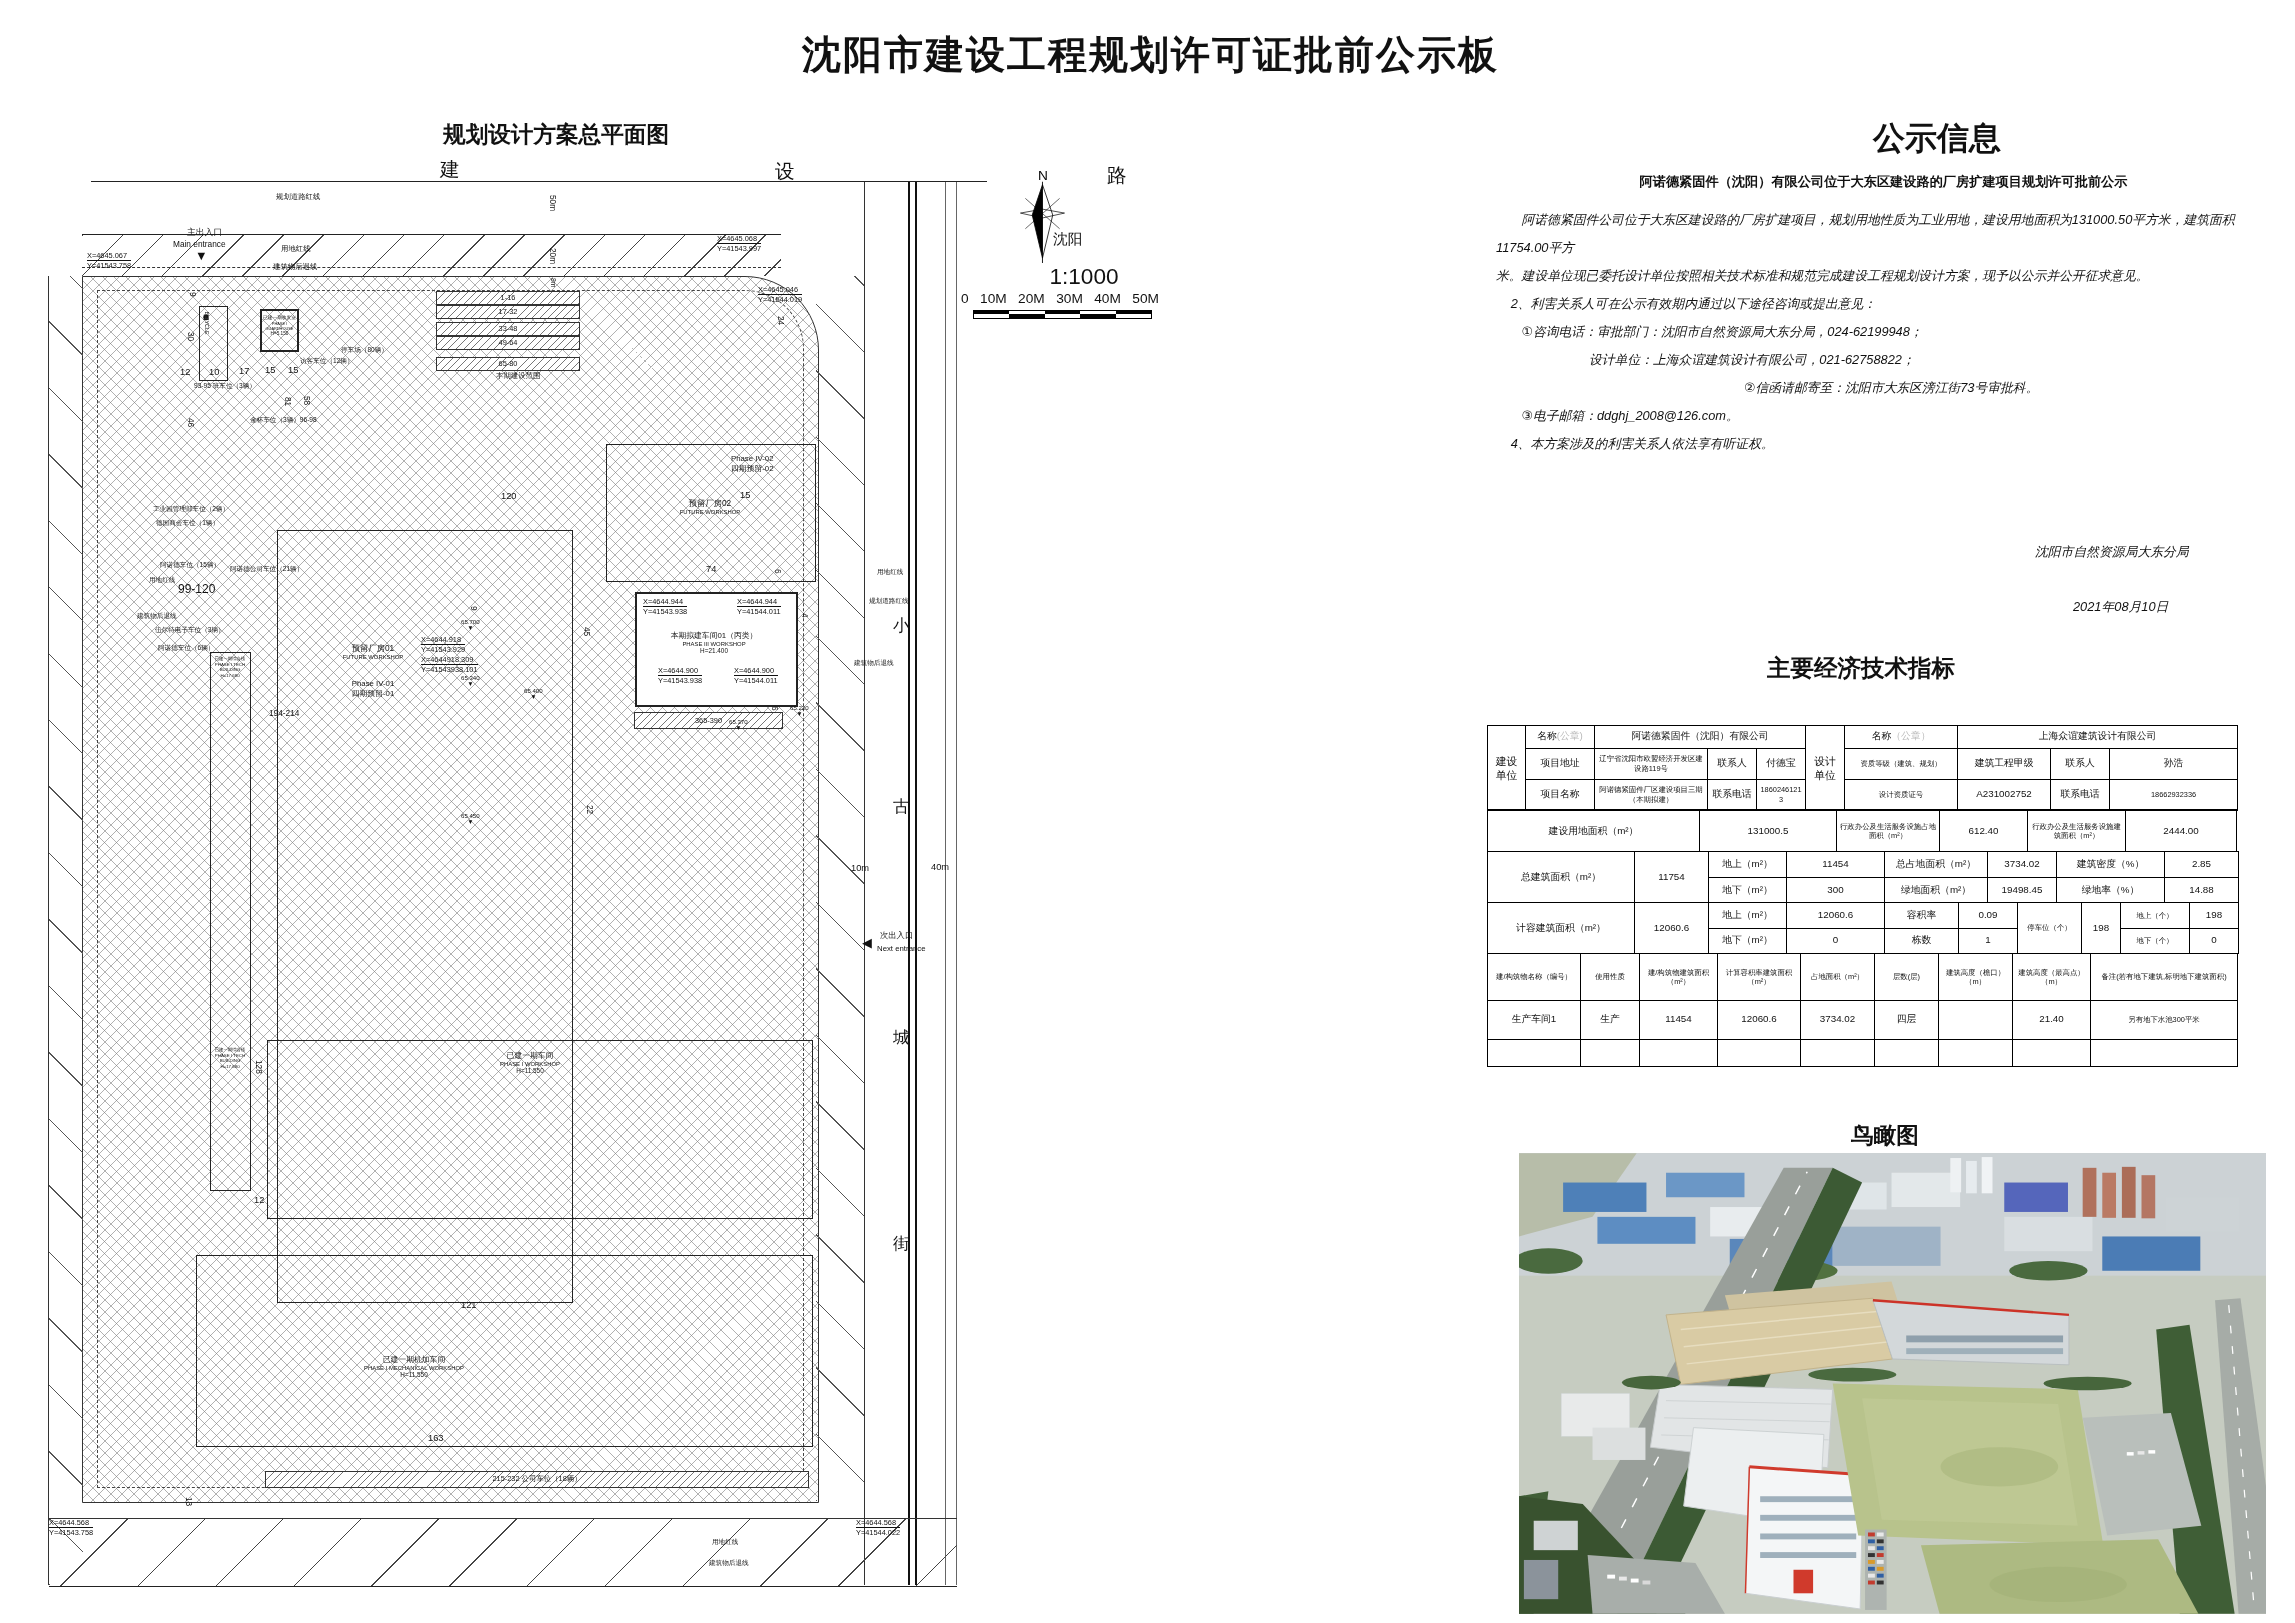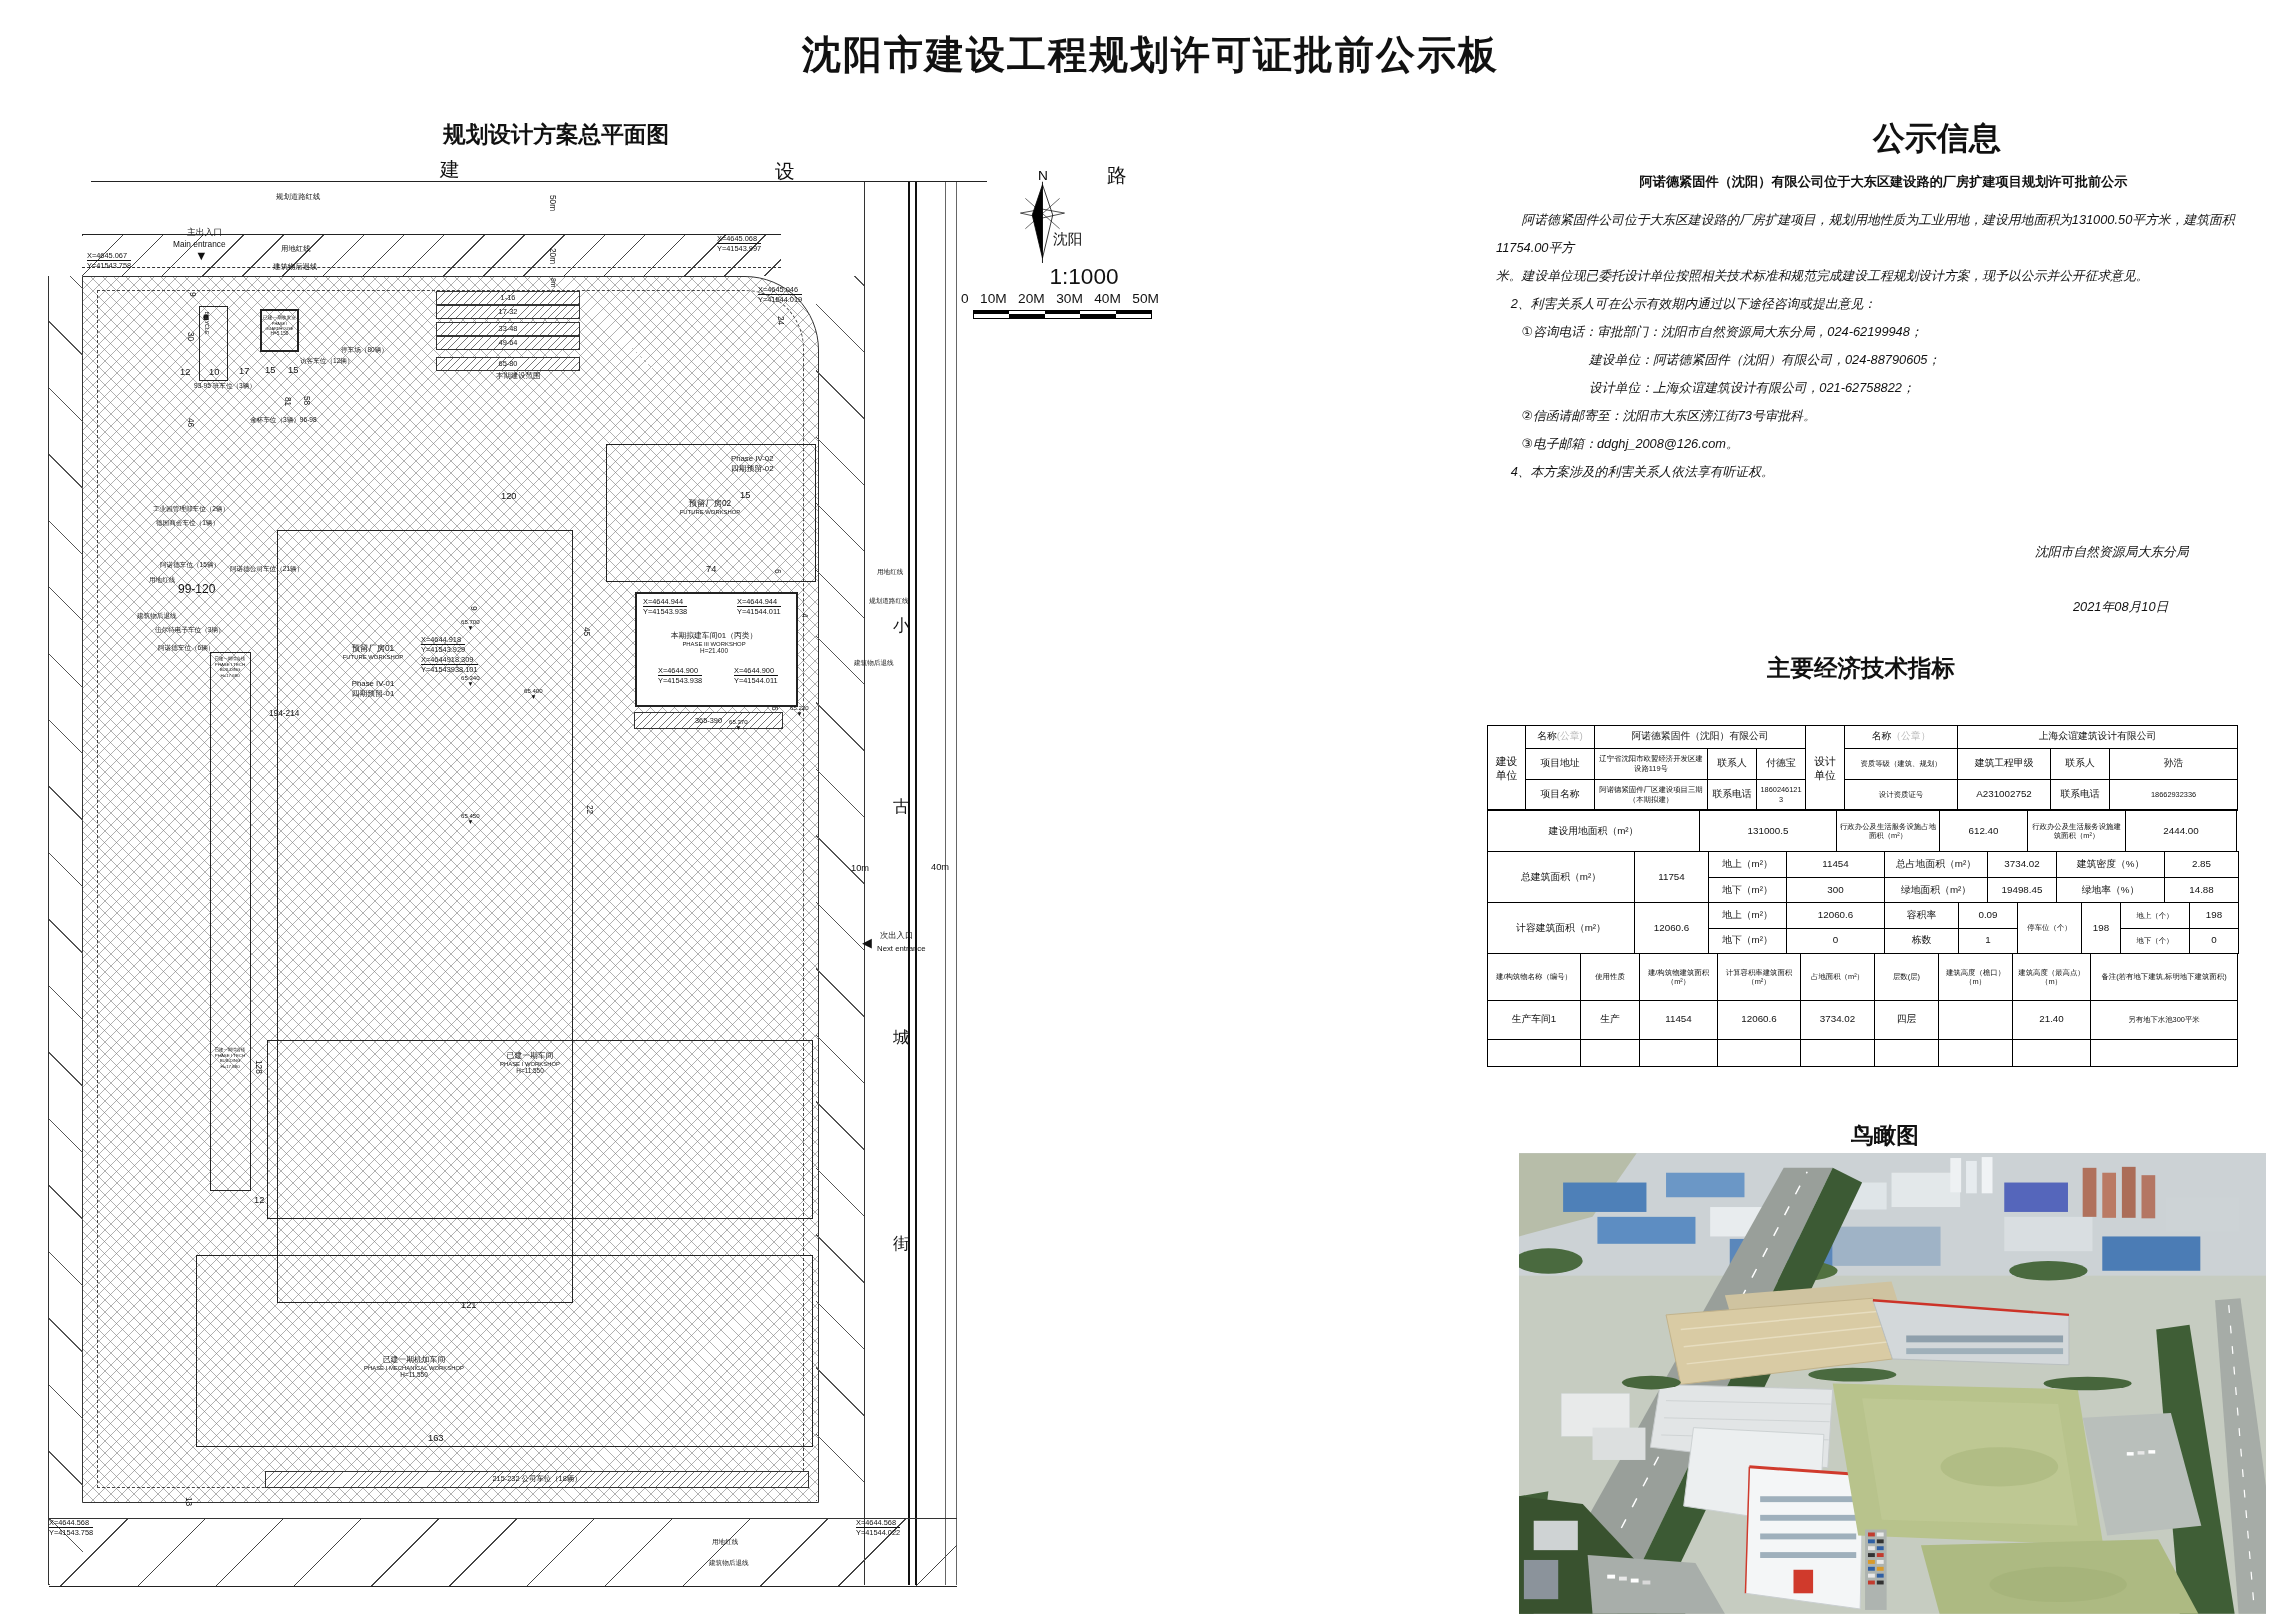--- a/index.html
+++ b/index.html
@@ -297,23 +297,22 @@
     </div>
 
   <div class="sec-title" style="left:1692px;top:117px;width:490px;font-size:32px;">公示信息</div>
   <div class="abs" style="left:1501px;top:173px;width:765px;text-align:center;font-size:13.2px;font-weight:bold;">阿诺德紧固件（沈阳）有限公司位于大东区建设路的厂房扩建项目规划许可批前公示</div>
 
   <div class="abs" style="left:1496px;top:206px;width:765px;">
     <div class="nline" style="text-indent:25.5px;white-space:normal;">阿诺德紧固件公司位于大东区建设路的厂房扩建项目，规划用地性质为工业用地，建设用地面积为131000.50平方米，建筑面积11754.00平方</div>
     <div class="nline" style="white-space:normal;">米。建设单位现已委托设计单位按照相关技术标准和规范完成建设工程规划设计方案，现予以公示并公开征求意见。</div>
     <div class="nline" style="padding-left:14.7px;">2、利害关系人可在公示有效期内通过以下途径咨询或提出意见：</div>
     <div class="nline" style="padding-left:25.5px;">①咨询电话：审批部门：沈阳市自然资源局大东分局，024-62199948；</div>
-    <div class="nline" style="padding-left:93px;">建设单位：阿诺德紧固件（沈阳）有限公司，024-88790605；</div>
     <div class="nline" style="padding-left:93px;">设计单位：上海众谊建筑设计有限公司，021-62758822；</div>
-    <div class="nline" style="padding-left:25.5px;">②信函请邮寄至：沈阳市大东区滂江街73号审批科。</div>
+    <div class="nline" style="padding-left:25.5px;text-align:center;">②信函请邮寄至：沈阳市大东区滂江街73号审批科。</div>
     <div class="nline" style="padding-left:25.5px;">③电子邮箱：ddghj_2008@126.com。</div>
     <div class="nline" style="padding-left:14.7px;">4、本方案涉及的利害关系人依法享有听证权。</div>
   </div>
   <div class="abs nline" style="left:2035px;top:538px;">沈阳市自然资源局大东分局</div>
   <div class="abs nline" style="left:2073px;top:593px;">2021年08月10日</div>
 
   <div class="sec-title" style="left:1616px;top:652px;width:490px;font-size:23.5px;">主要经济技术指标</div>
 
   <div class="tbl-wrap">
     <table>

